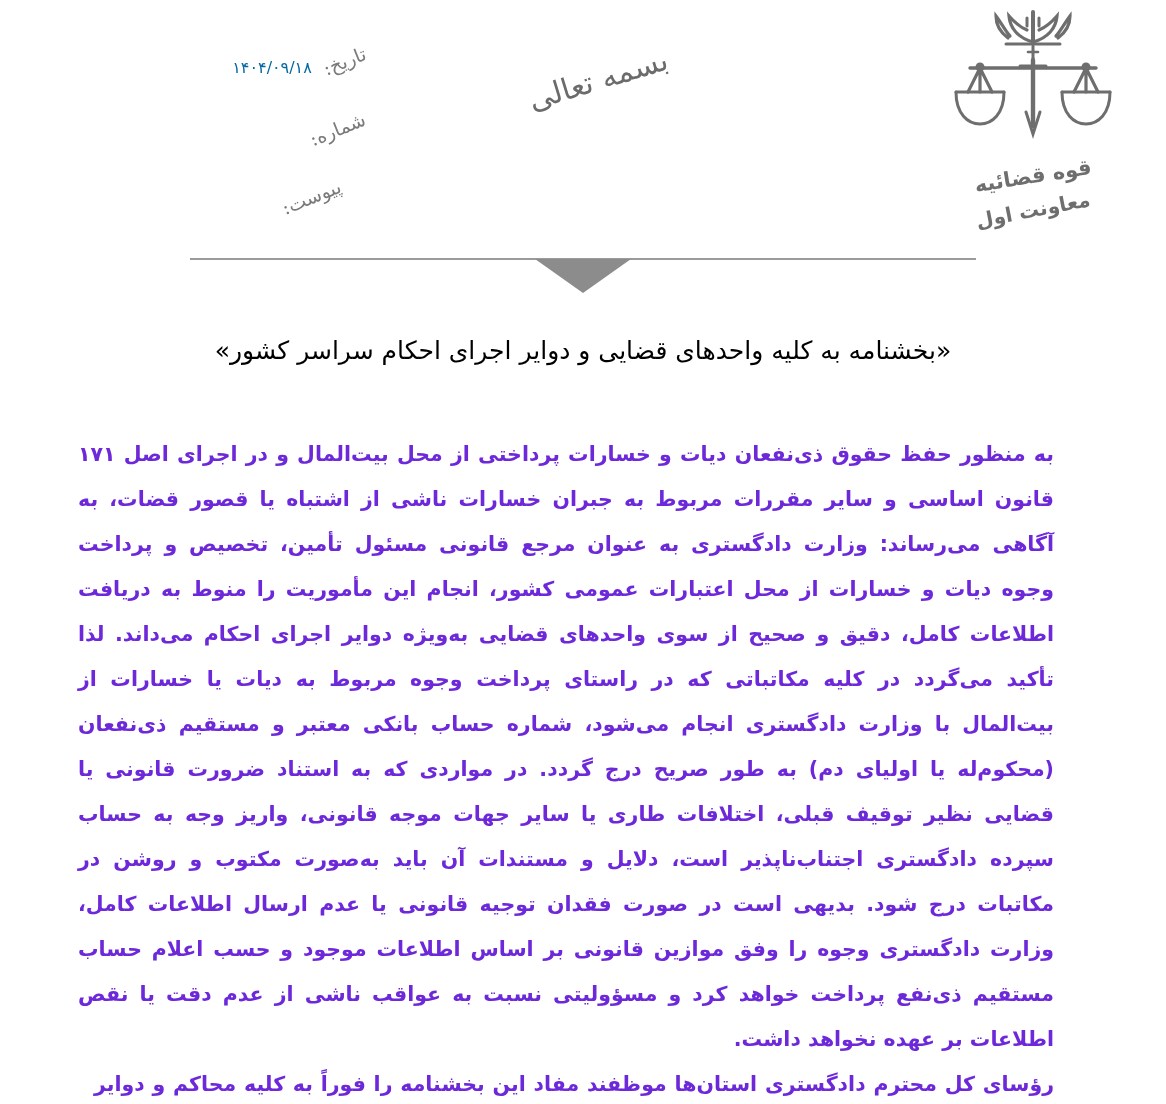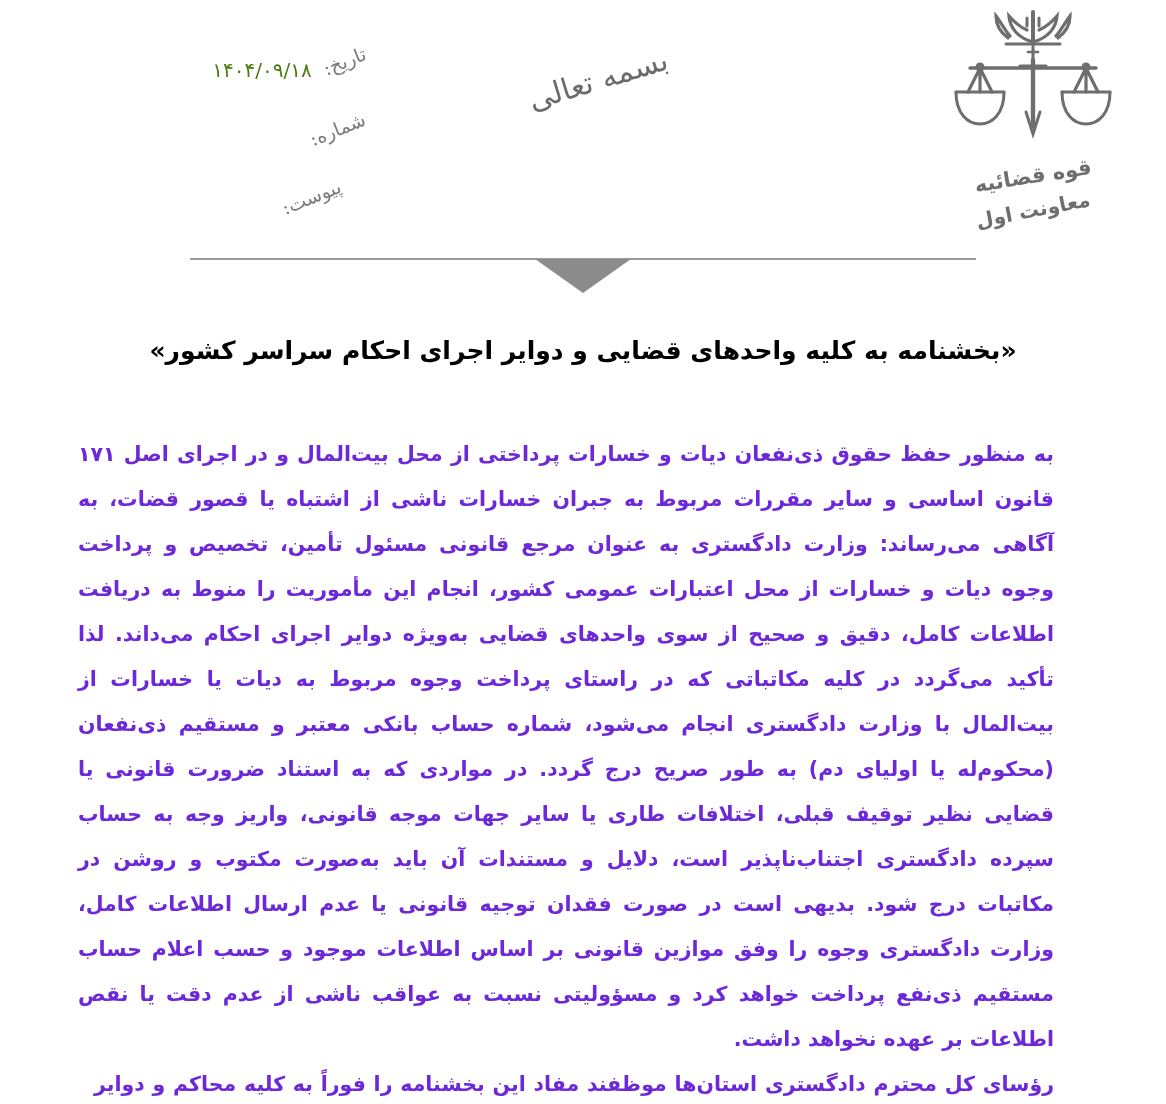--- a/index.html
+++ b/index.html
@@ -86,22 +86,22 @@
   .meta-label {
     font-size: 19px;
     color: #7a7a7a;
     font-family: "DejaVu Serif", "Liberation Serif", serif;
     transform: rotate(-22deg);
     transform-origin: 50% 50%;
     white-space: nowrap;
     padding-top: 2px;
   }
   .meta-value {
-    font-size: 20px;
-    color: #4d7c0f;
+    font-size: 16px;
+    color: #0369a1;
     letter-spacing: 1px;
     white-space: nowrap;
     padding-top: 10px;
     padding-right: 10px;
     direction: ltr;
     unicode-bidi: embed;
   }
   .meta-row.attachment .meta-label {
     margin-right: 24px;
   }
@@ -135,21 +135,21 @@
   }
 
   
   .doc-title {
     position: absolute;
     top: 336px;
     left: 0;
     width: 100%;
     text-align: center;
     font-size: 25px;
-    font-weight: bold;
+    font-weight: normal;
     color: #000000;
     letter-spacing: 0px;
   }
 
   
   .body-text {
     position: absolute;
     top: 432px;
     right: 112px;
     width: 976px;

